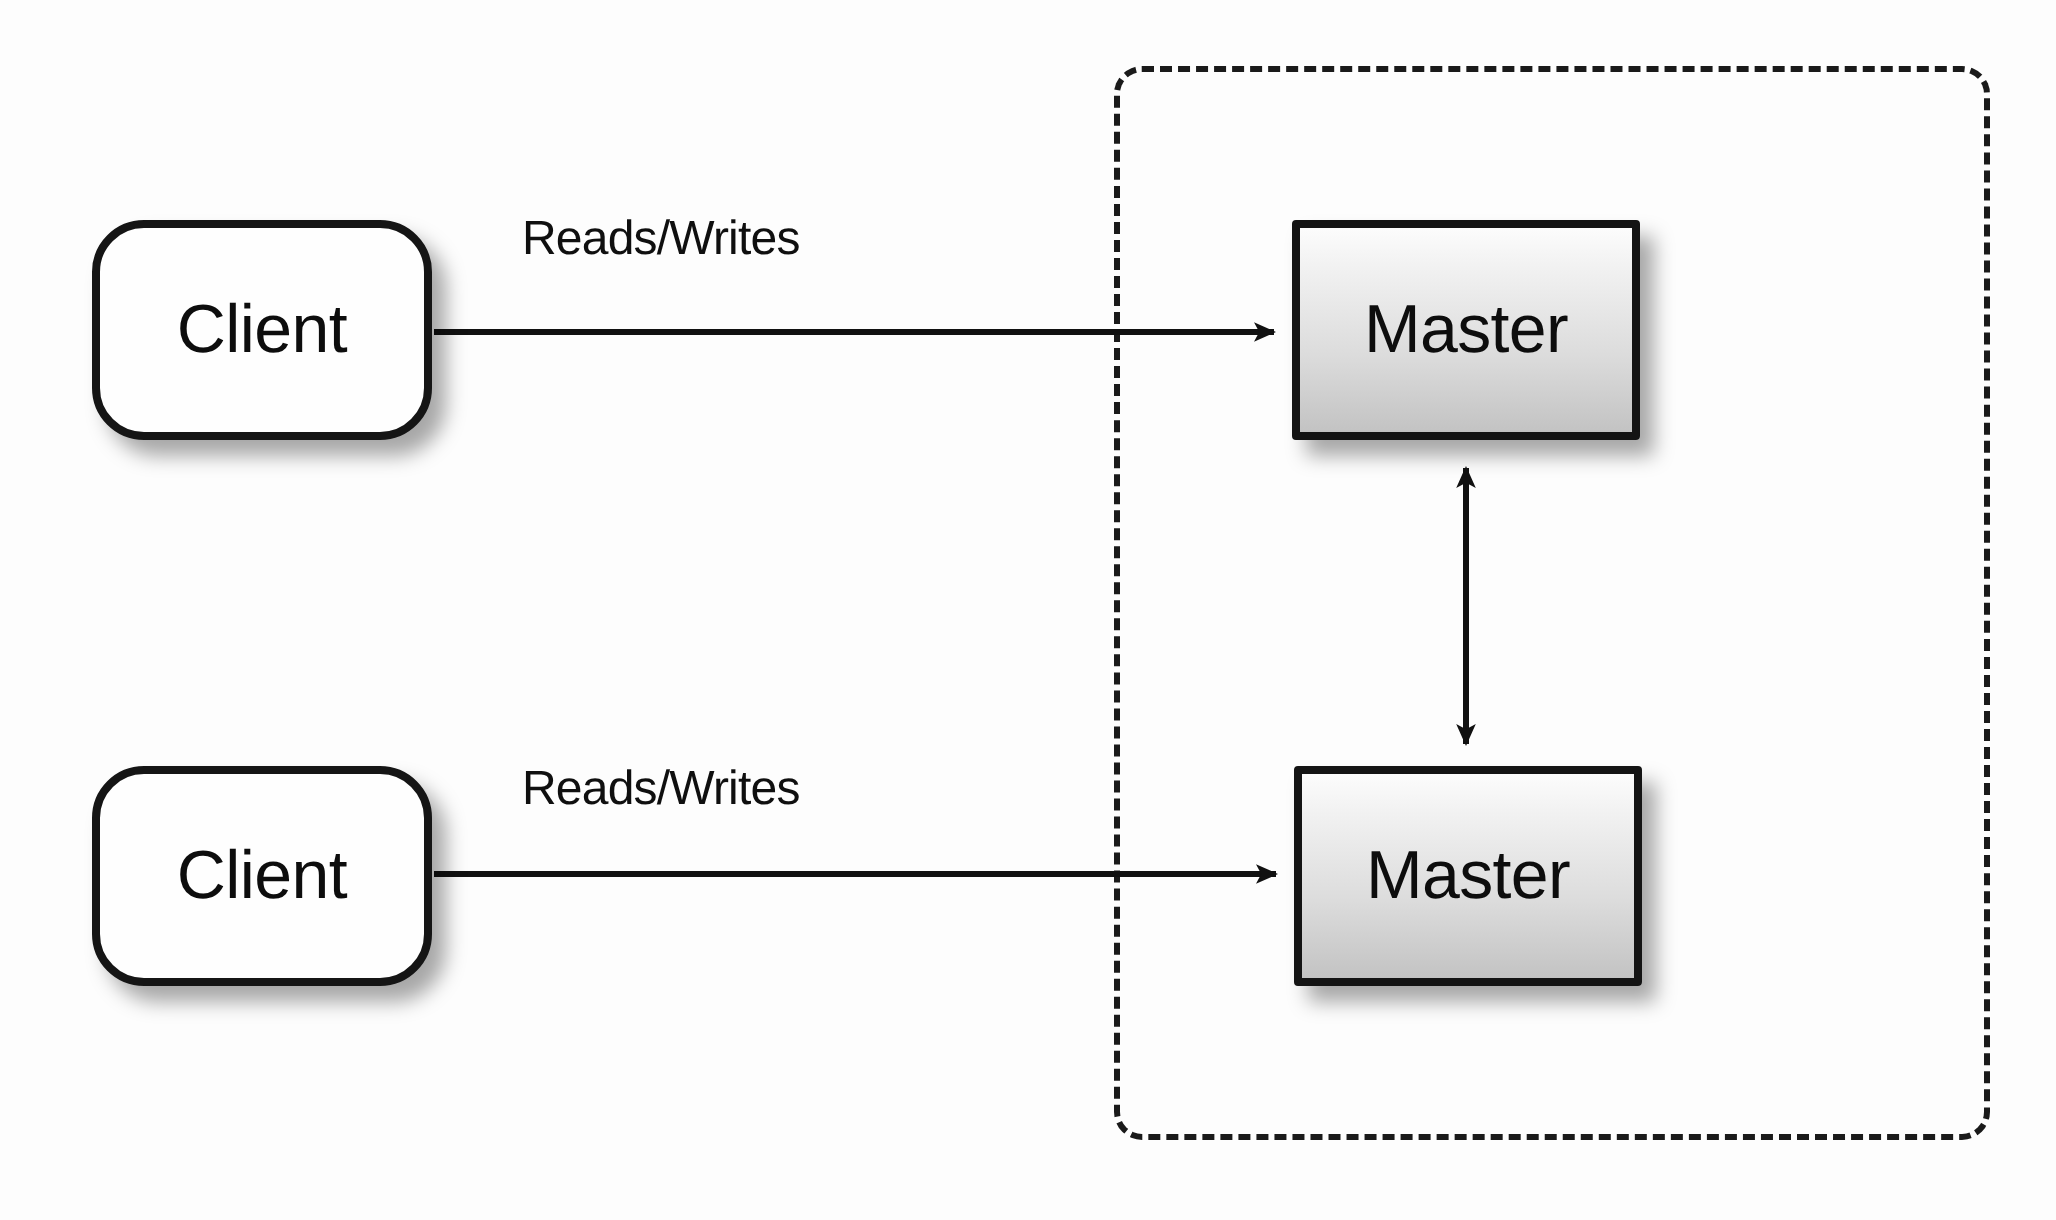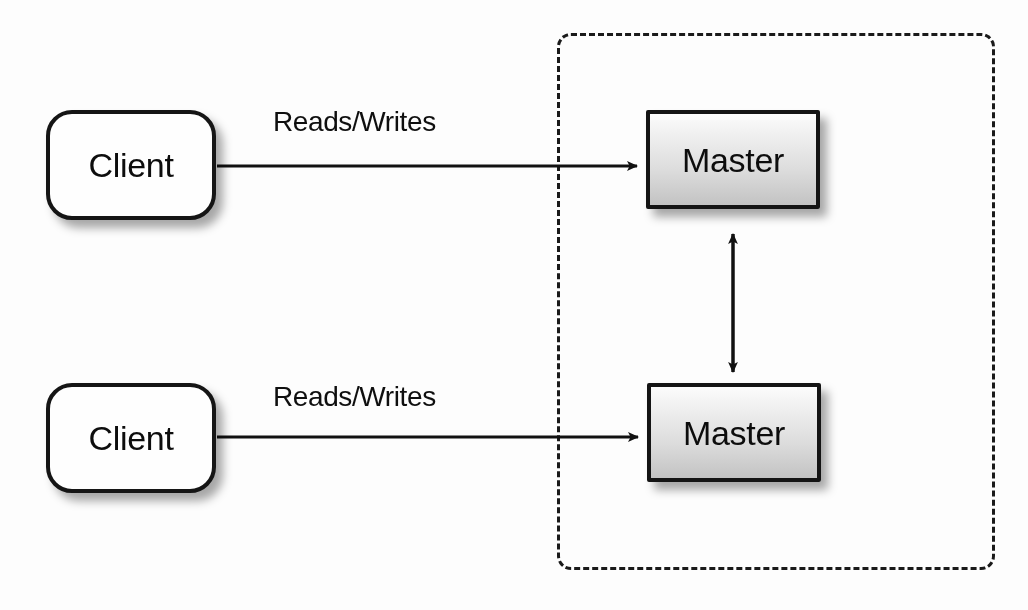--- a/index.html
+++ b/index.html
@@ -52,21 +52,21 @@
     white-space: nowrap;
   }
   #client-top    { left: 46px; top: 110px; }
   #client-bottom { left: 46px; top: 383px; }
 
   
   .master-node {
     position: absolute;
     box-sizing: border-box;
     width: 174px;
-    height: 99px;
+    height: 110px;
     background: linear-gradient(to bottom, #fcfcfc 0%, #f2f2f2 18%, #dcdcdc 62%, #c3c3c3 100%);
     border: 4px solid #141414;
     border-radius: 2px;
     box-shadow: 7px 8px 10px rgba(0,0,0,0.34);
     display: flex;
     align-items: center;
     justify-content: center;
   }
   .master-node .node-label {
     font-size: 34px;
@@ -84,26 +84,25 @@
     left: 0;
     top: 0;
     width: 1028px;
     height: 610px;
     pointer-events: none;
   }
 
   
   .edge-label {
     position: absolute;
-    font-size: 28px;
+    font-size: 24px;
     color: #0f0f0f;
     letter-spacing: -0.4px;
     line-height: 1;
     white-space: nowrap;
-    margin-left: 12px;
   }
   #label-rw-top    { left: 261px; top: 108px; }
   #label-rw-bottom { left: 261px; top: 383px; }
   #label-replication { left: 760px; top: 281px; }
 </style>
 </head>
 <body>
 
 <div id="canvas">
 

